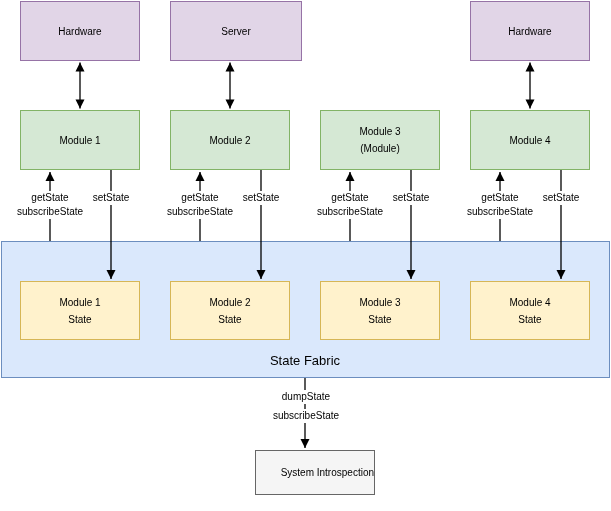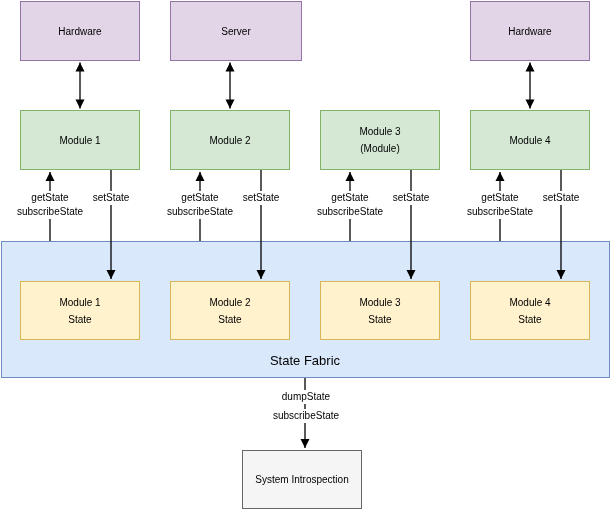--- a/index.html
+++ b/index.html
@@ -66,21 +66,21 @@
   </div>
   <div class="node yellow" style="left:320px;top:281px;width:120px;height:59px;">
     <div>Module 3</div>
     <div>State</div>
   </div>
   <div class="node yellow" style="left:470px;top:281px;width:120px;height:59px;">
     <div>Module 4</div>
     <div>State</div>
   </div>
 
-  <div class="node gray" style="left:242px;top:450px;width:120px;height:59px;">
+  <div class="node gray" style="left:255px;top:450px;width:120px;height:45px;align-items:flex-end;">
     <div>System Introspection</div>
   </div>
 
   <svg class="overlay" width="611" height="511" viewBox="0 0 611 511">
     <defs>
       <marker id="ah" viewBox="0 0 12 12" refX="10.5" refY="6" markerWidth="12" markerHeight="12" orient="auto-start-reverse" markerUnits="userSpaceOnUse">
         <path d="M1.5,1.5 L10.5,6 L1.5,10.5 Z" fill="#000"></path>
       </marker>
     </defs>
     <g stroke="#000" stroke-width="1.3">

